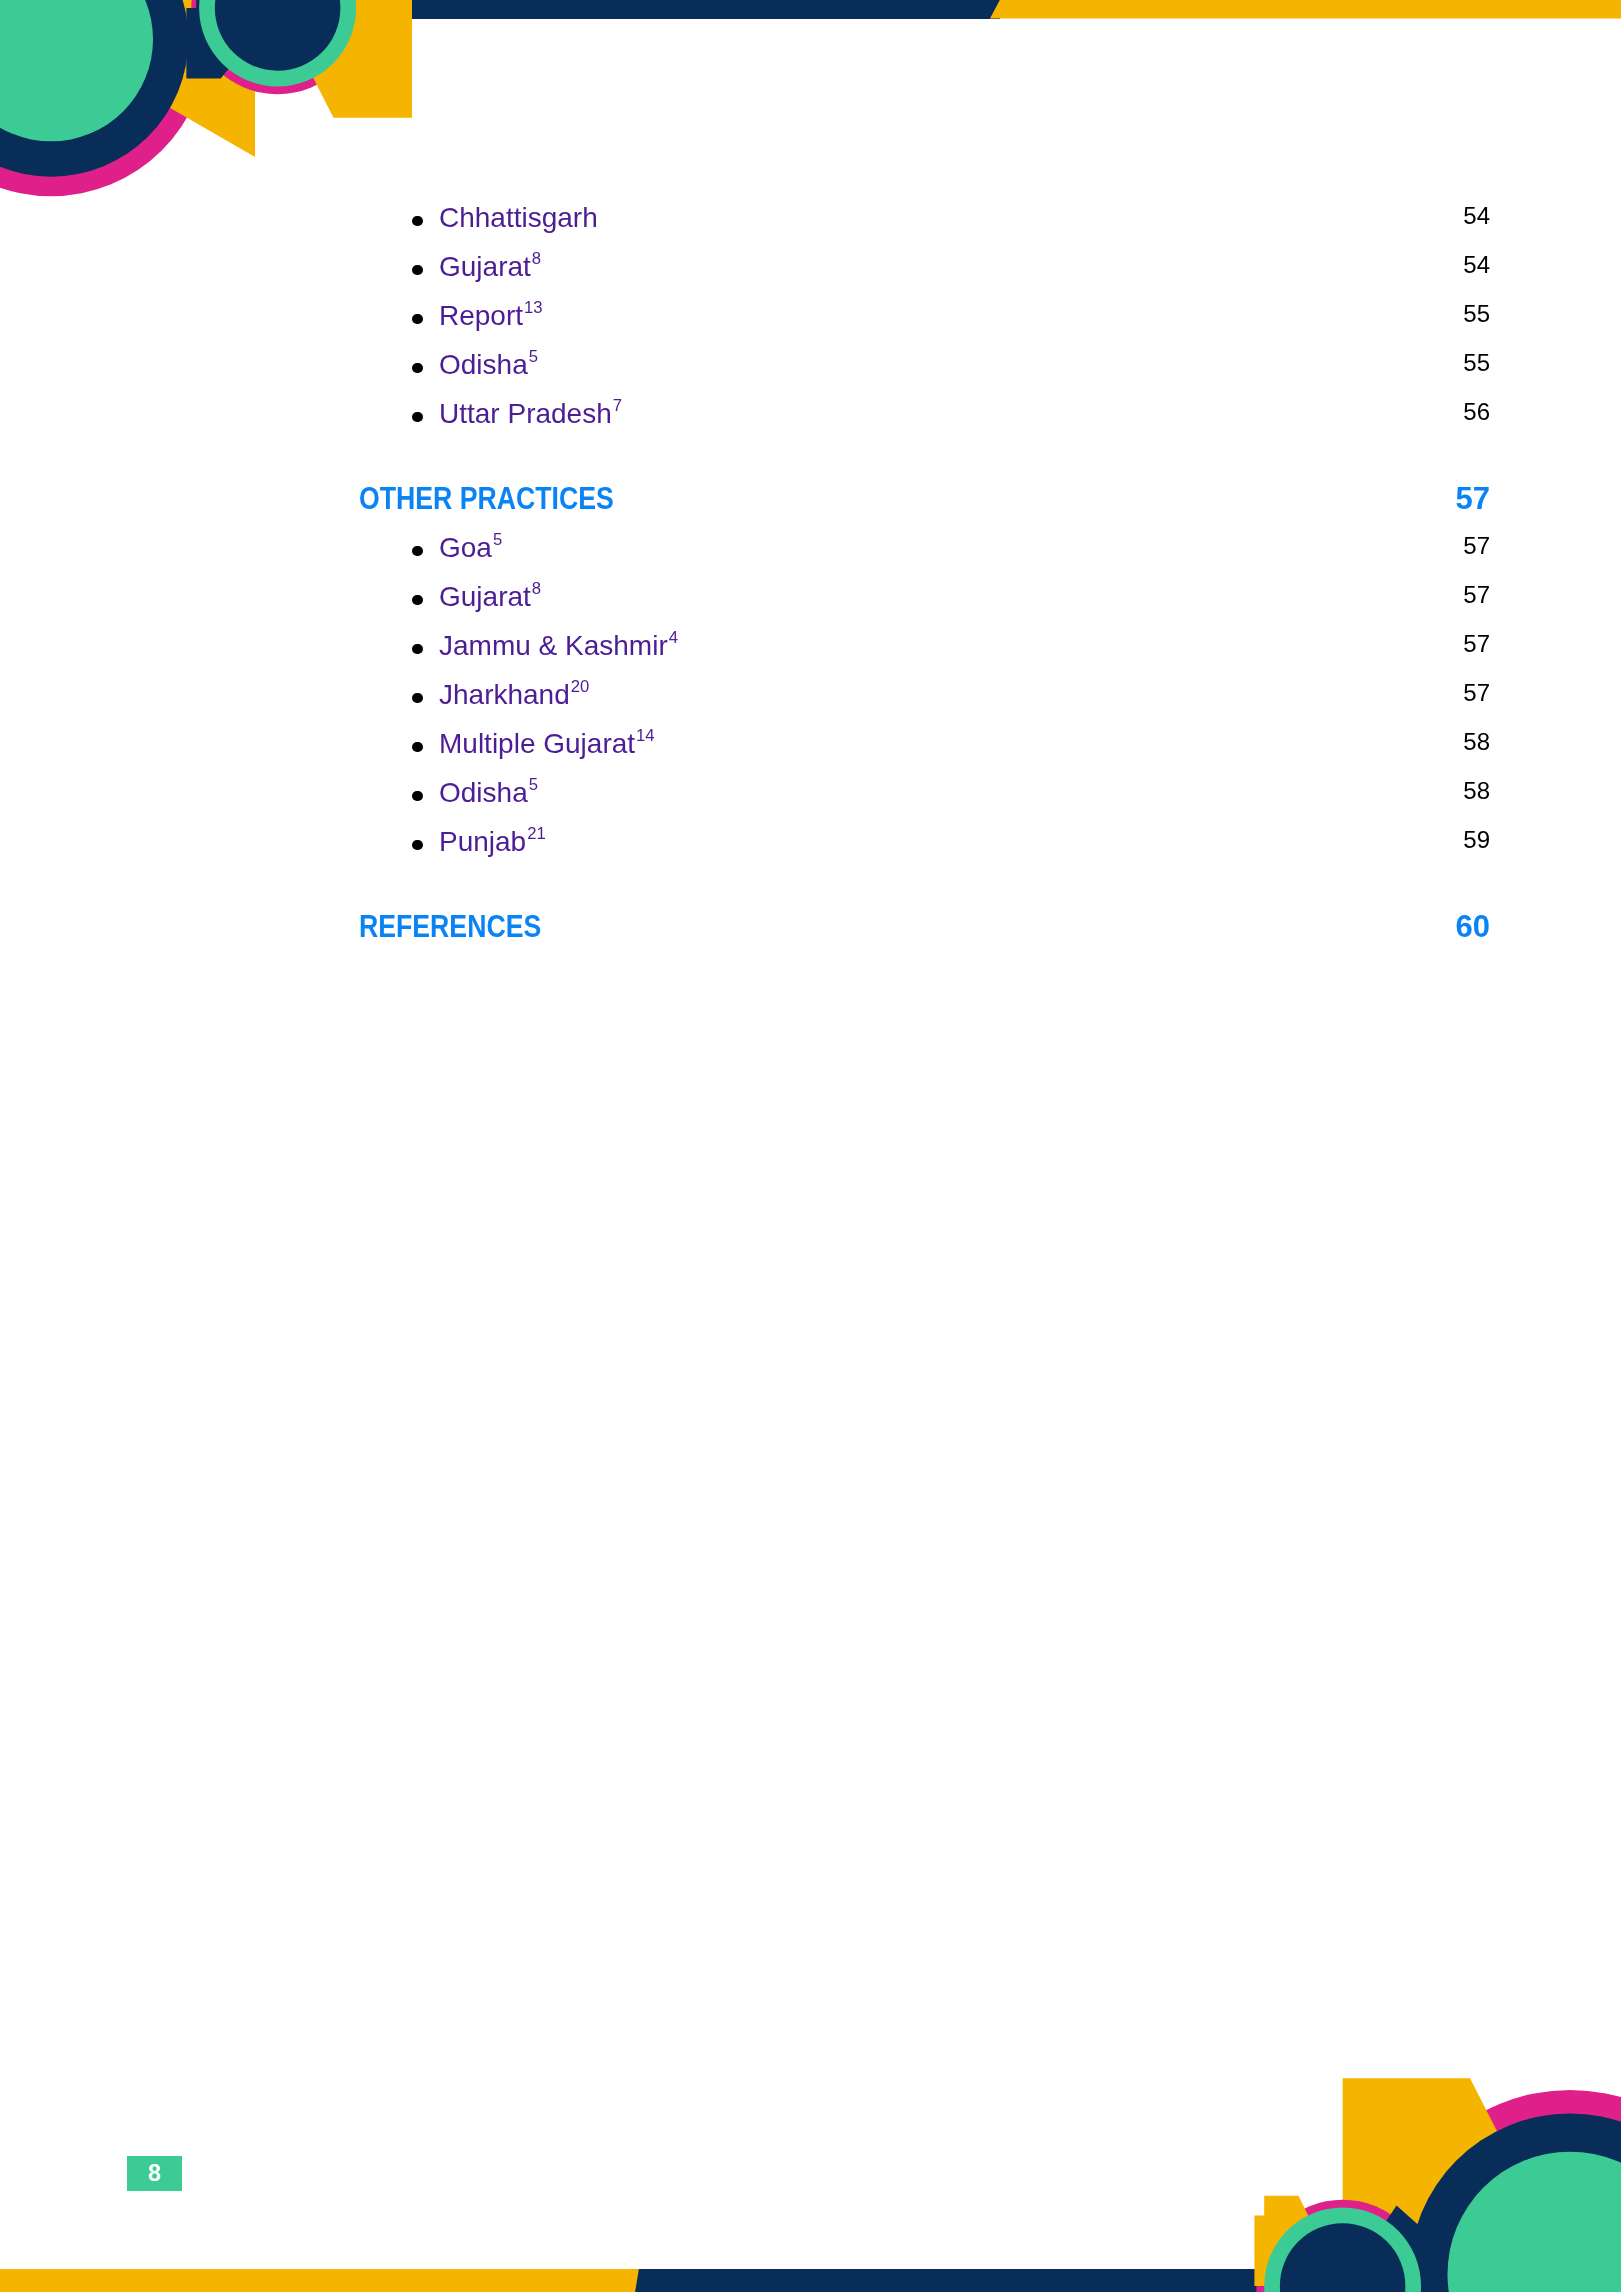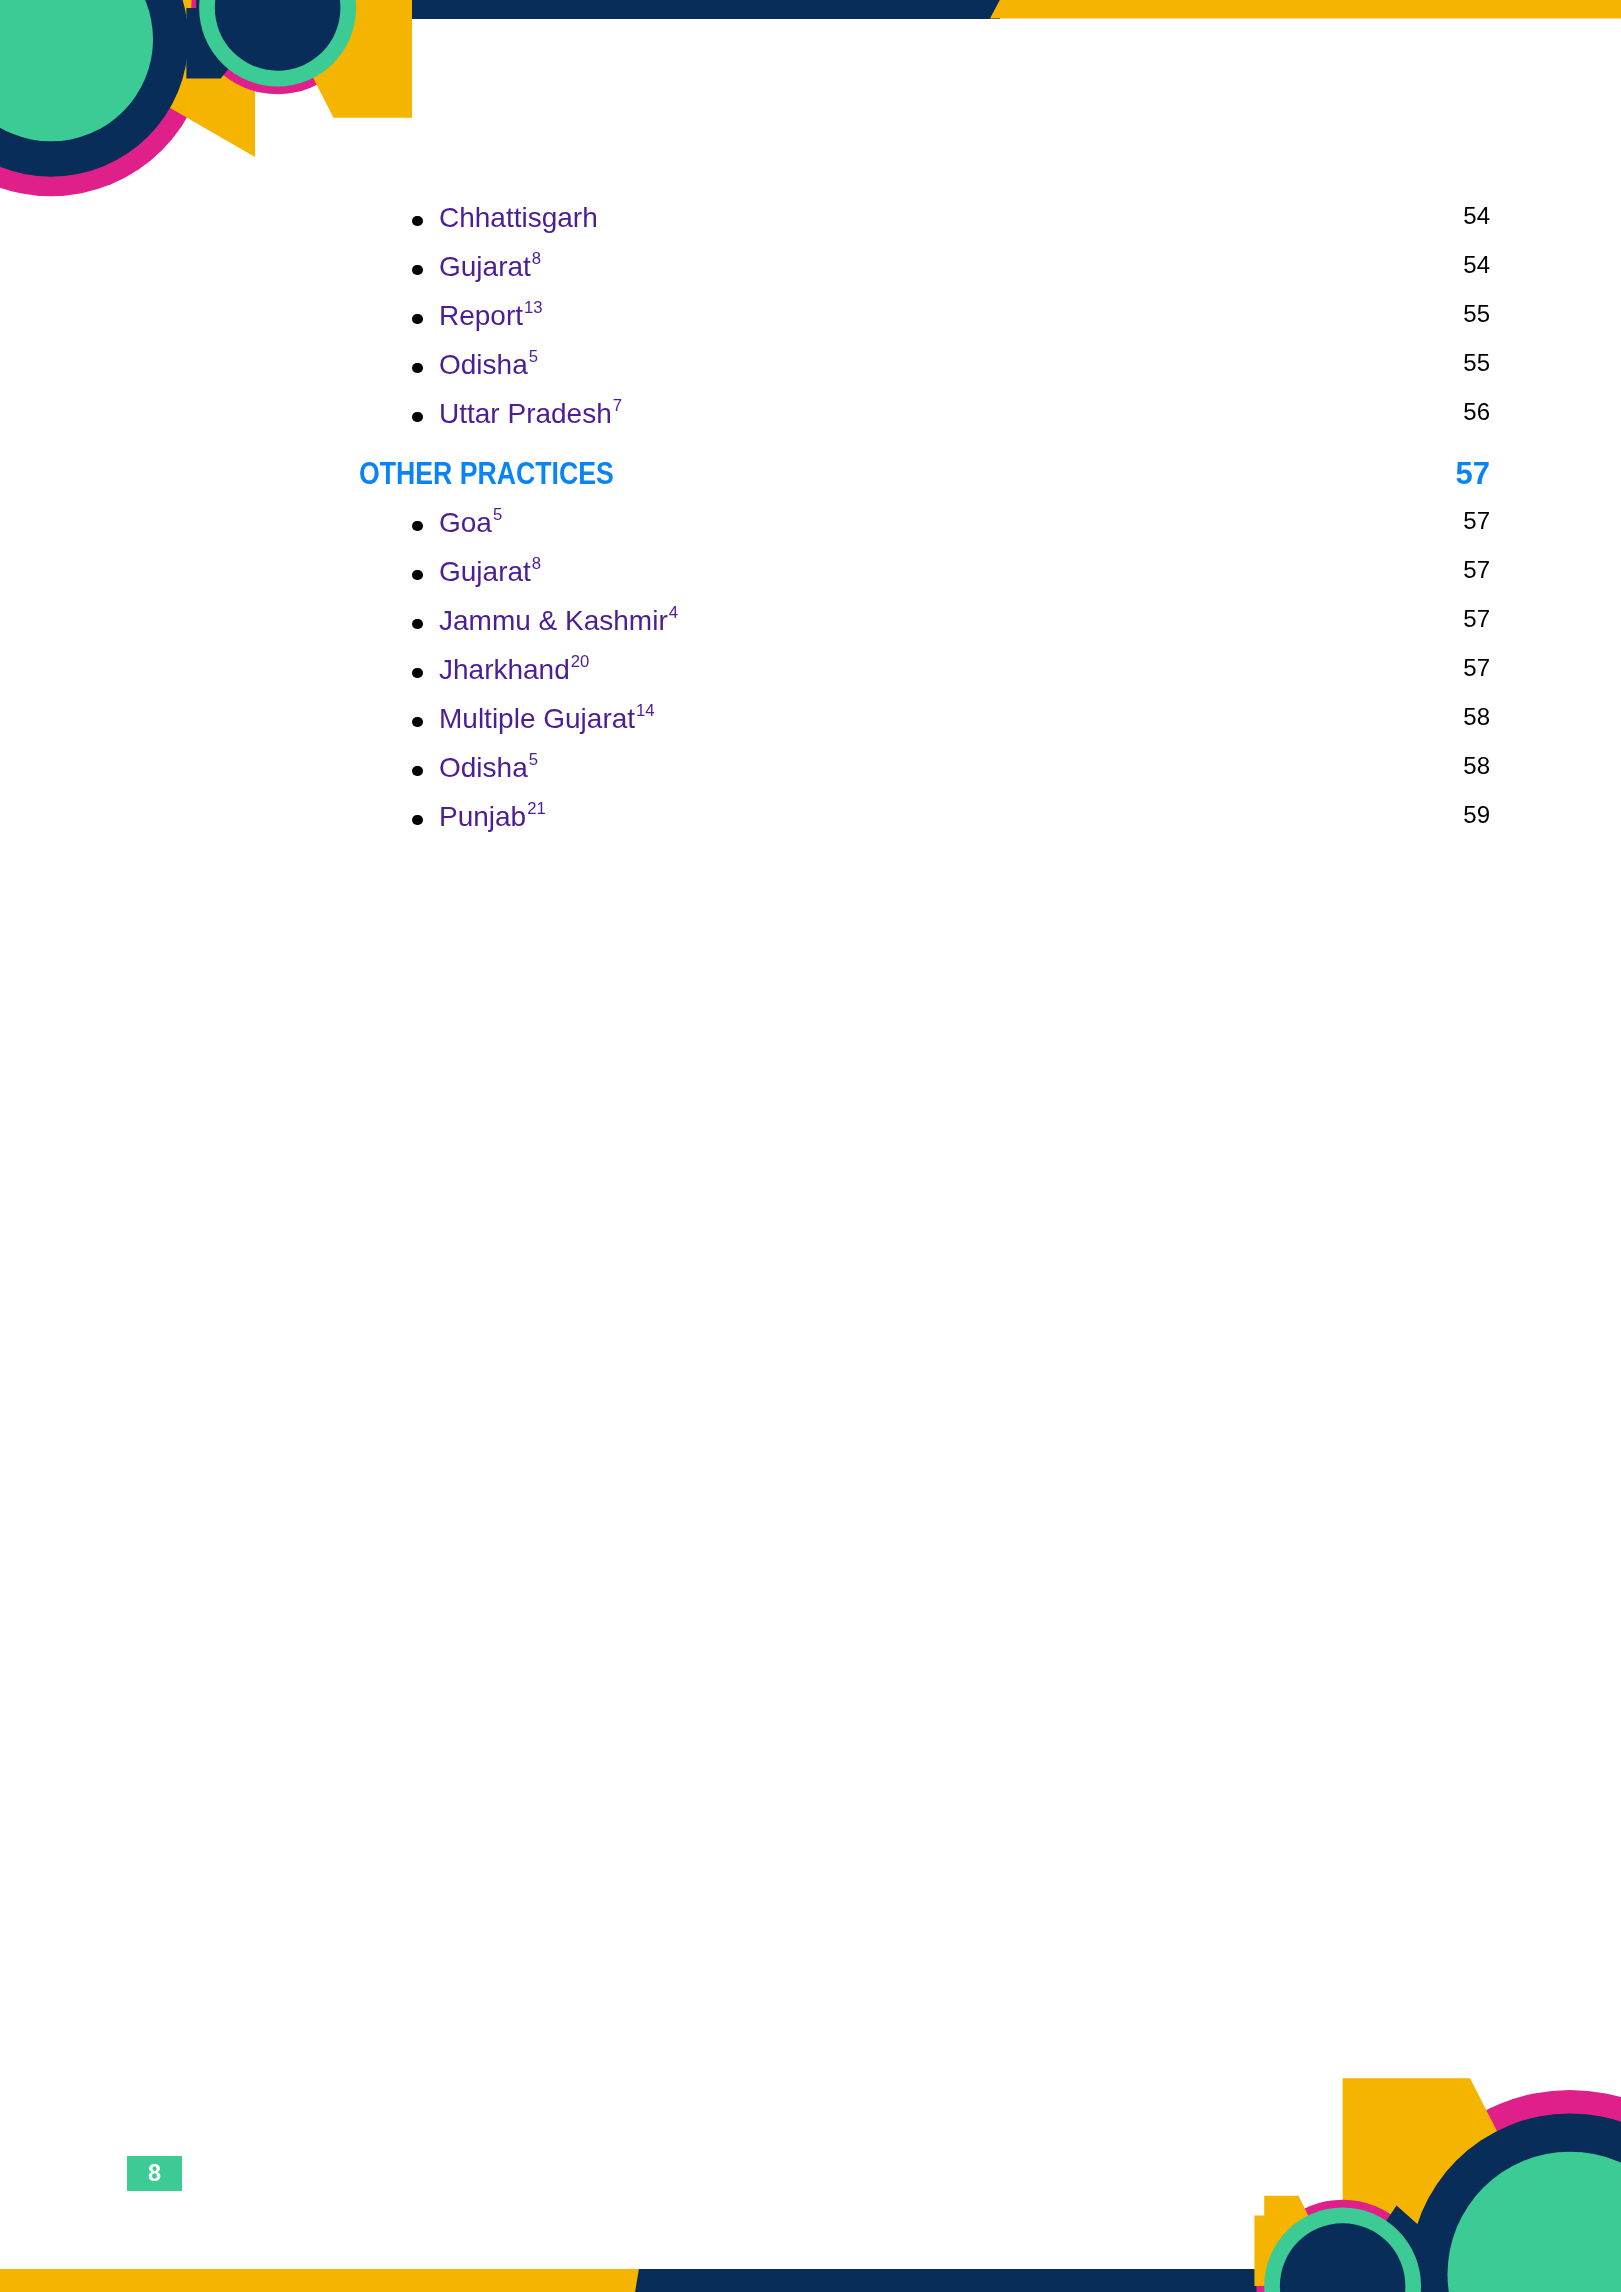--- a/index.html
+++ b/index.html
@@ -17,21 +17,21 @@
   .bot-yellow { position: absolute; left: 0; top: 2269px; width: 647px; height: 23.5px; background: #f5b400; }
   .bot-navy { position: absolute; left: 635px; top: 2269px; width: 686px; height: 23.5px; background: #082d58;
     clip-path: polygon(3.9px 0, 100% 0, 100% 100%, 0 100%); }
 
   .toc { position: absolute; left: 359px; top: 194px; width: 1131px; }
   .item { position: relative; height: 49px; }
   .item .bullet { position: absolute; left: 53px; top: 21.6px; width: 10.8px; height: 10.8px; border-radius: 50%; background: #000; }
   .item .label { position: absolute; left: 80px; top: 7.8px; font-size: 28px; color: #4c1d95; white-space: nowrap; }
   .item .label sup { font-size: 16.7px; vertical-align: 0; position: relative; top: -11.8px; margin-left: 1px; }
   .item .page { position: absolute; right: 0; top: 7.8px; font-size: 24px; color: #000; }
-  .heading { position: relative; height: 51px; margin-top: 9px; }
+  .heading { position: relative; height: 51px; margin-top: 34px; }
   .heading .h-label { position: absolute; left: 0; top: 7.8px; font-size: 31px; font-weight: bold; color: #0a84f5;
     letter-spacing: 0px; transform: scaleX(0.86); transform-origin: left center; white-space: nowrap; }
   .heading .h-page { position: absolute; right: 0; top: 7.8px; font-size: 31px; font-weight: bold; color: #0a84f5; }
 
   .footer { position: absolute; left: 127px; top: 2156px; height: 35px; display: flex; align-items: center; }
   .footer .pnum { width: 55px; height: 35px; background: #3ccb94; color: #fff; font-weight: bold; font-size: 23.5px;
     display: flex; align-items: center; justify-content: center; }
   .footer .ftitle { margin-left: 17.6px; color: #5fe0c0; font-size: 27.4px; font-family: "DejaVu Sans", sans-serif; font-weight: 300; letter-spacing: -0.5px; }
 </style>
 </head>
@@ -117,20 +117,24 @@
     <span class="bullet"></span>
     <span class="label"><span>Odisha</span><sup>5</sup></span>
     <span class="page">58</span>
   </div>
   <div class="item">
     <span class="bullet"></span>
     <span class="label"><span>Punjab</span><sup>21</sup></span>
     <span class="page">59</span>
   </div>
 
+  <div class="heading">
+    <span class="h-label">REFERENCES</span>
+    <span class="h-page">60</span>
+  </div>
 </div>
 
 <div class="footer">
   <div class="pnum">8</div>
 </div>
 
 <div class="bot-yellow"></div>
 <div class="bot-navy"></div>
 
 <svg class="deco" style="left:1225px;top:2078px" width="396" height="215" viewBox="0 0 404 219">

